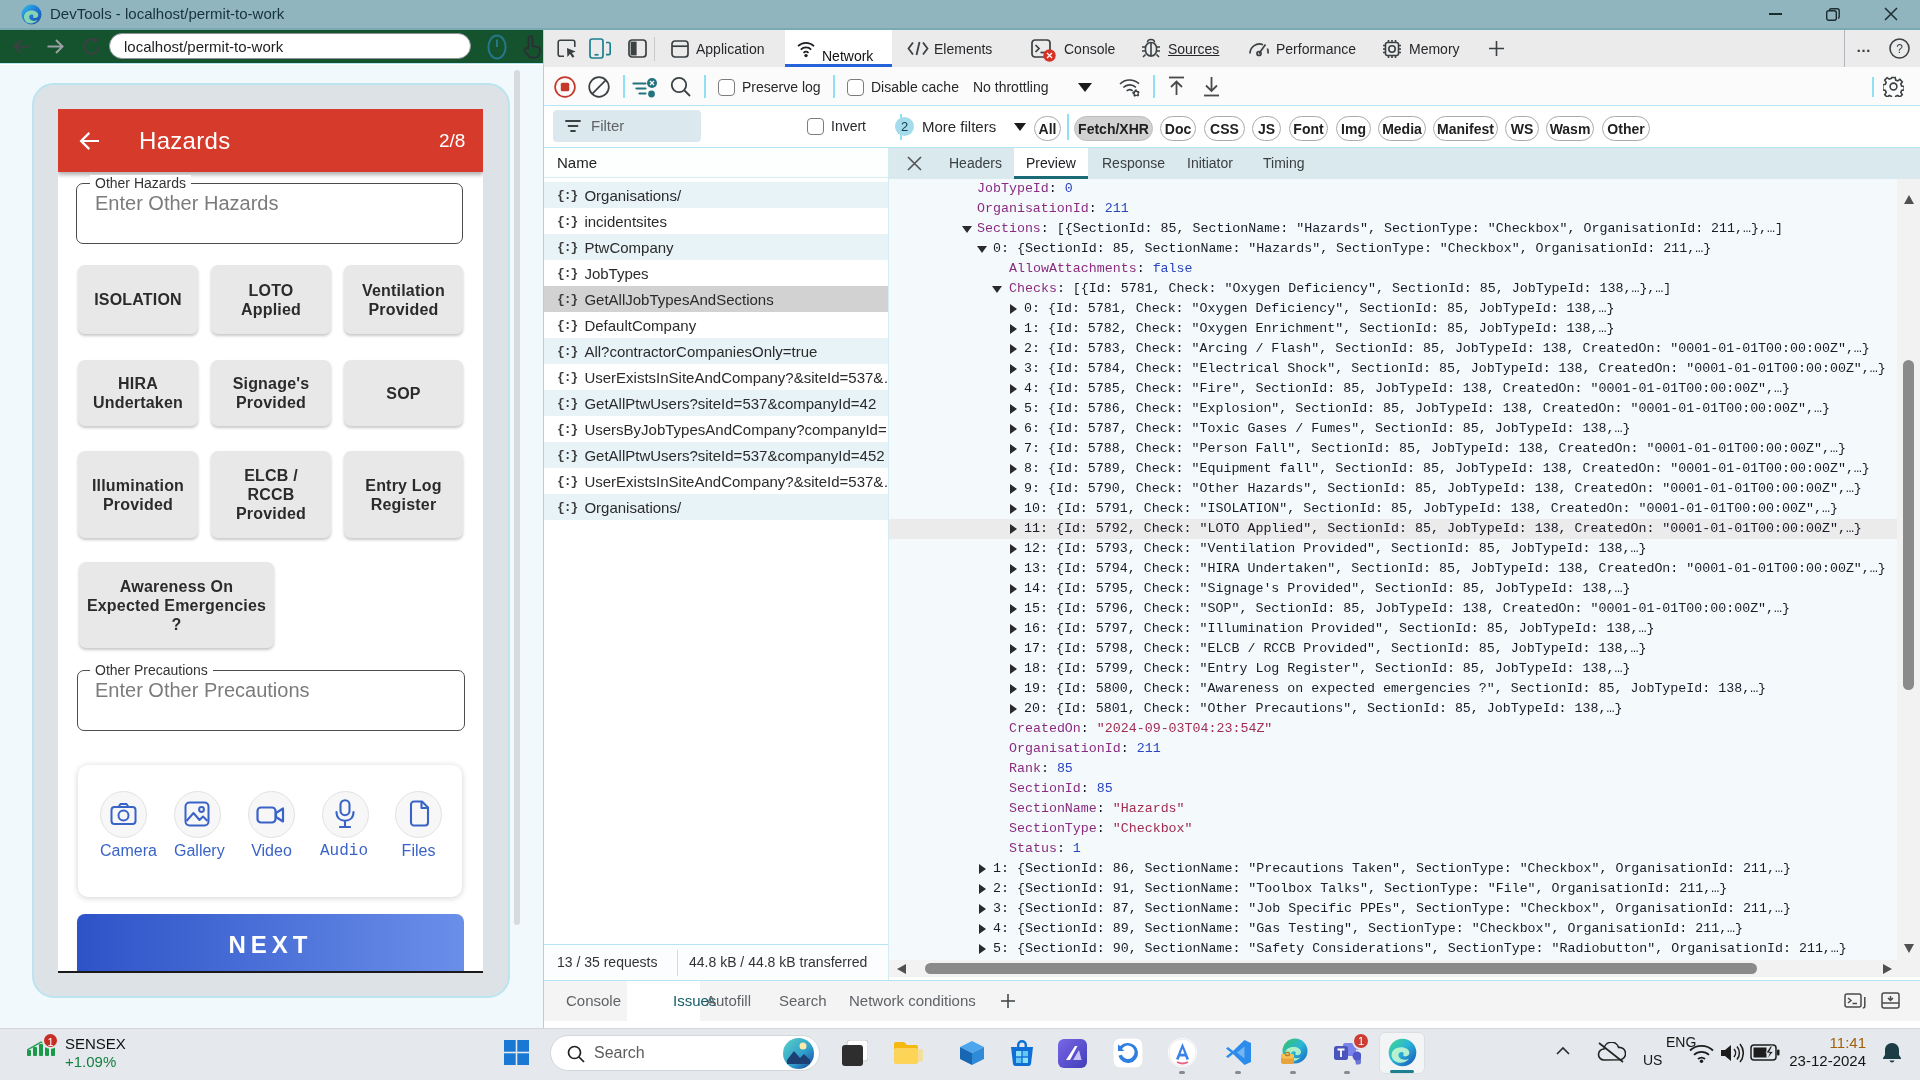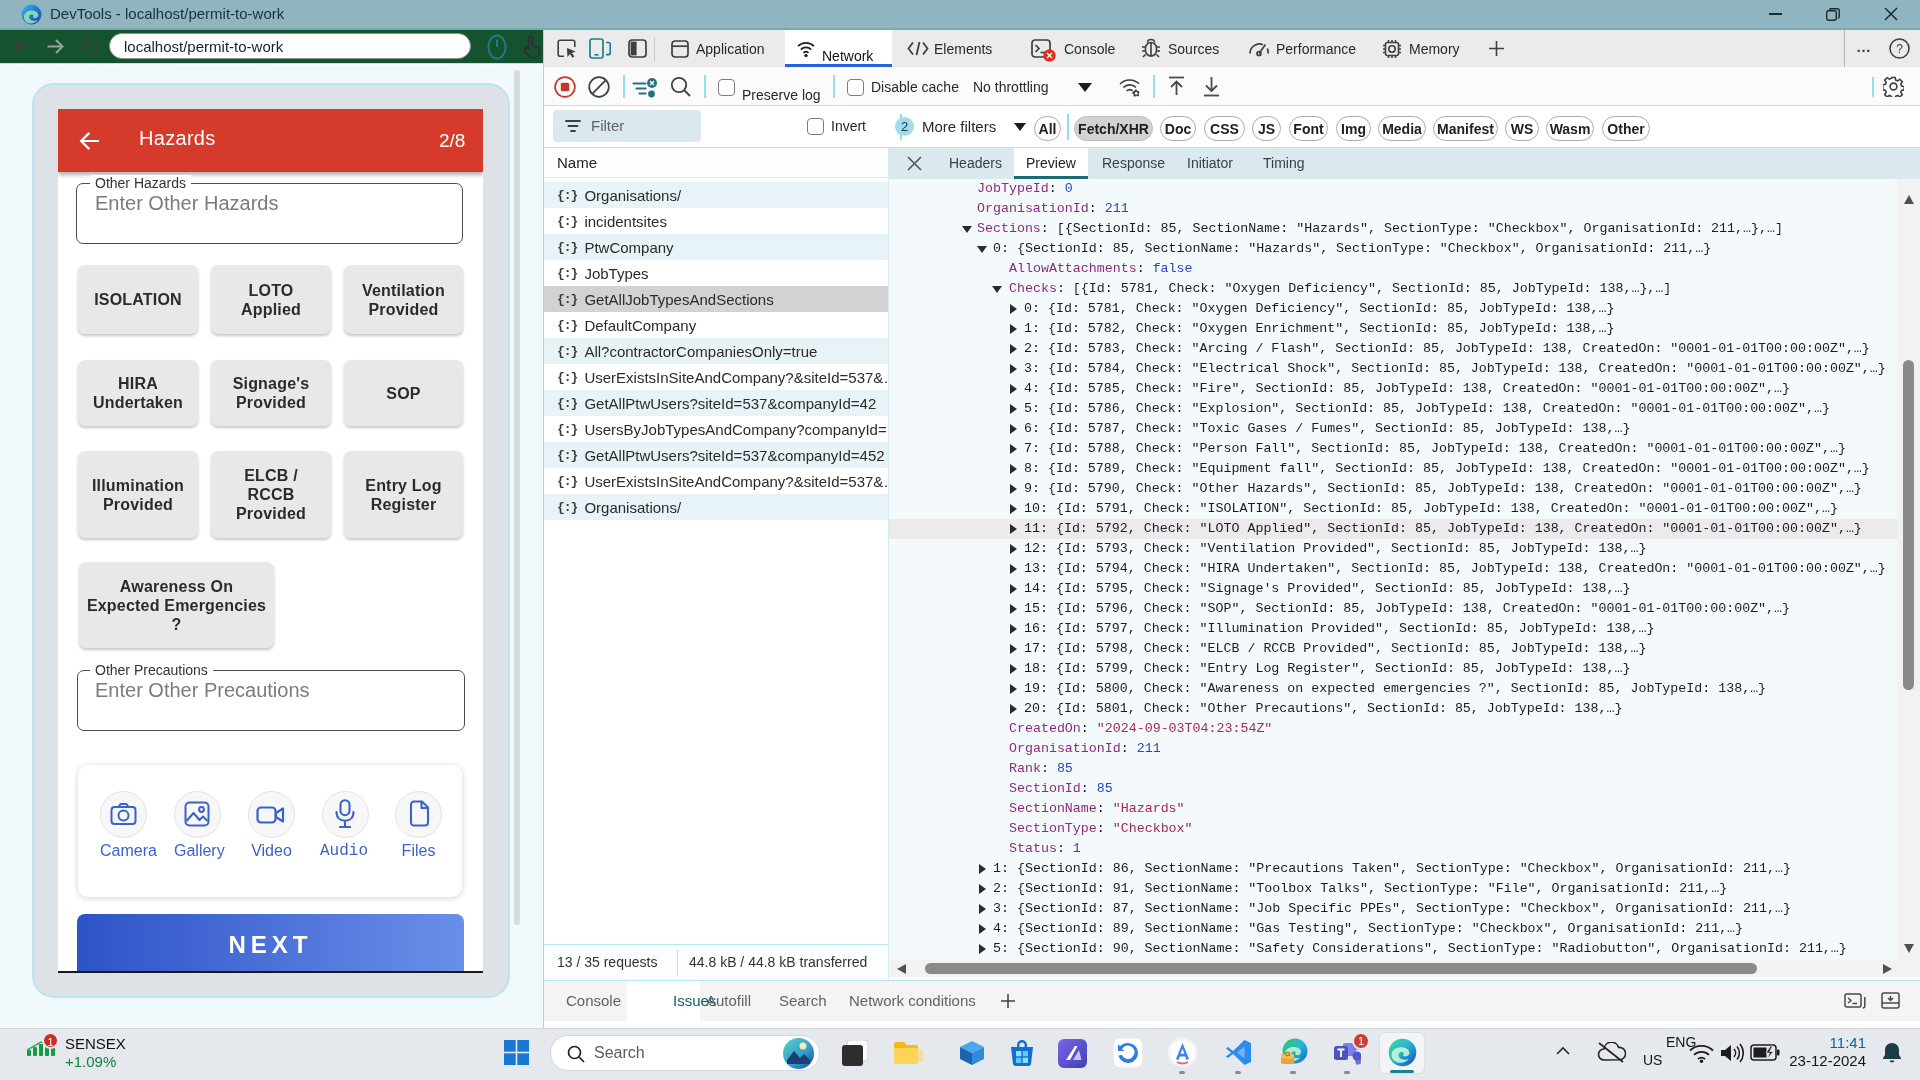--- a/index.html
+++ b/index.html
@@ -102,21 +102,21 @@
       </svg>
 </div>
 <div class="abs" id="lcontent"></div>
 <div class="abs" style="left:514px;top:70px;width:6px;height:855px;background:#d6dbdf;border-radius:3px;"></div>
 <div class="abs" id="frame"></div>
 <div class="abs" id="screen">
   <div class="abs" id="phead">
     <svg class="abs" style="left:20px;top:20px;" width="24" height="24" viewBox="0 0 24 24">
           <path d="M21 11H5.8l6.3-6.3L10.5 3 1.5 12l9 9 1.6-1.7L5.8 13H21z" fill="#fff"></path>
         </svg>
-    <div class="abs" style="left:81px;top:18px;font-size:20px;color:#fff;letter-spacing:0.3px;">Hazards</div>
+    <div class="abs" style="left:81px;top:18px;font-size:24px;color:#fff;letter-spacing:0.3px;">Hazards</div>
     <div class="abs" style="left:381px;top:21px;font-size:19px;color:#fff;">2/8</div>
   </div>
   <div class="fieldset" style="left:18px;top:74px;width:387px;height:61px;"></div>
   <div class="flegend" style="left:32px;top:66px;">Other Hazards</div>
   <div class="fplace" style="left:37px;top:83px;">Enter Other Hazards</div>
   <div class="pbtn" style="left:20px;top:156px;width:120px;height:69px;">ISOLATION</div>
   <div class="pbtn" style="left:153px;top:156px;width:120px;height:69px;">LOTO<br>Applied</div>
   <div class="pbtn" style="left:286px;top:156px;width:119px;height:69px;">Ventilation<br>Provided</div>
   <div class="pbtn" style="left:20px;top:251px;width:120px;height:66px;">HIRA<br>Undertaken</div>
   <div class="pbtn" style="left:153px;top:251px;width:120px;height:66px;">Signage's<br>Provided</div>
@@ -232,21 +232,21 @@
         <circle cx="6.5" cy="6.5" r="6.2" fill="#d93025"></circle>
         <path d="M4 4l5 5M9 4l-5 5" stroke="#fff" stroke-width="1.3"></path>
       </svg>
   <div class="dtxt" style="left:520px;top:11px;">Console</div>
   <svg class="abs" style="left:597px;top:8px;" width="20" height="21" viewBox="0 0 20 21">
         <g fill="none" stroke="#3b4043" stroke-width="1.6">
           <rect x="4.5" y="4.5" width="11" height="13.5" rx="5.5"></rect>
           <path d="M4.5 9H1M4.5 13H1M15.5 9H19M15.5 13H19M6.5 4.5C6.5 3 7.5 1.5 10 1.5s3.5 1.5 3.5 3M4.5 16.5L2 19M15.5 16.5L18 19M10 4.5v14"></path>
         </g>
       </svg>
-  <div class="dtxt" style="left:624px;top:11px;">Sources</div>
+  <div class="dtxt" style="left:624px;top:11px;text-decoration:underline;">Sources</div>
   <svg class="abs" style="left:704px;top:10px;" width="22" height="17" viewBox="0 0 22 17">
         <g fill="none" stroke="#3b4043" stroke-width="1.7">
           <path d="M2 13.5a9.5 9.5 0 0 1 13-8.8"></path>
           <path d="M19.4 8.5a9.5 9.5 0 0 1 .6 5"></path>
           <path d="M11 13.5l6.5-9"></path>
           <circle cx="11" cy="13.5" r="2"></circle>
         </g>
       </svg>
   <div class="dtxt" style="left:732px;top:11px;">Performance</div>
   <svg class="abs" style="left:838px;top:9px;" width="20" height="20" viewBox="0 0 20 20">
@@ -284,21 +284,21 @@
         <circle cx="19.5" cy="16" r="3.4" fill="#23727f"></circle>
         <circle cx="20" cy="5" r="5" fill="#23727f"></circle>
         <path d="M18 3l4 4M22 3l-4 4" stroke="#fff" stroke-width="1.3"></path>
       </svg>
   <svg class="abs" style="left:126px;top:9px;" width="21" height="21" viewBox="0 0 21 21">
         <circle cx="9" cy="9" r="7.2" fill="none" stroke="#3b4043" stroke-width="1.8"></circle>
         <path d="M14.5 14.5L20 20" stroke="#3b4043" stroke-width="1.8"></path>
       </svg>
   <div class="sep2" style="left:160px;top:8px;height:23px;"></div>
   <div class="cb" style="left:174px;top:12px;"></div>
-  <div class="dtxt" style="left:198px;top:12px;margin-top:8px;">Preserve log</div>
+  <div class="dtxt" style="left:198px;top:12px;">Preserve log</div>
   <div class="sep2" style="left:289px;top:8px;height:23px;"></div>
   <div class="cb" style="left:303px;top:12px;"></div>
   <div class="dtxt" style="left:327px;top:12px;">Disable cache</div>
   <div class="dtxt" style="left:429px;top:12px;">No throttling</div>
   <svg class="abs" style="left:534px;top:16px;" width="14" height="9" viewBox="0 0 14 9">
         <path d="M0 0h14L7 9z" fill="#1b1b1b"></path>
       </svg>
   <svg class="abs" style="left:574px;top:9px;" width="26" height="23" viewBox="0 0 26 23">
         <g fill="none" stroke="#3b4043" stroke-width="1.6">
           <path d="M2 8a13.5 13.5 0 0 1 19-.3"></path>
@@ -716,20 +716,20 @@
   <svg class="abs" style="left:1720px;top:14px;" width="24" height="20" viewBox="0 0 24 20">
         <path d="M1 7h4l6-5v16l-6-5H1z" fill="#1d1d1d"></path>
         <path d="M14 6a6 6 0 0 1 0 8M17 3.5a10 10 0 0 1 0 13M20 1a14 14 0 0 1 0 18" fill="none" stroke="#1d1d1d" stroke-width="1.5"></path>
       </svg>
   <svg class="abs" style="left:1750px;top:15px;" width="30" height="17" viewBox="0 0 30 17">
         <rect x="1" y="1" width="25" height="15" rx="3" fill="none" stroke="#1d1d1d" stroke-width="1.5"></rect>
         <rect x="27" y="5.5" width="2.5" height="6" rx="1" fill="#1d1d1d"></rect>
         <rect x="3.5" y="3.5" width="13" height="10" fill="#1d1d1d"></rect>
         <path d="M20.5 2L16 9h3.5L17 15l6.5-7.5h-3.8L22.5 2z" fill="#1d1d1d" stroke="#e5e8ec" stroke-width="0.8"></path>
       </svg>
-  <div class="abs" style="left:1796px;top:5px;width:70px;text-align:right;font-size:15px;color:#0369a1;">11:41</div>
+  <div class="abs" style="left:1796px;top:5px;width:70px;text-align:right;font-size:15px;color:#a16207;">11:41</div>
   <div class="abs" style="left:1786px;top:23px;width:80px;text-align:right;font-size:15px;color:#161616;">23-12-2024</div>
   <svg class="abs" style="left:1882px;top:13px;" width="20" height="22" viewBox="0 0 20 22">
         <path d="M10 1c4 0 7 3 7 7v5l2 3v1H1v-1l2-3V8c0-4 3-7 7-7z" fill="#1d3d46"></path>
         <path d="M7.5 18.5a2.6 2.6 0 0 0 5 0z" fill="#1d3d46"></path>
       </svg>
 </div>
 </div>
 
 </body></html>

